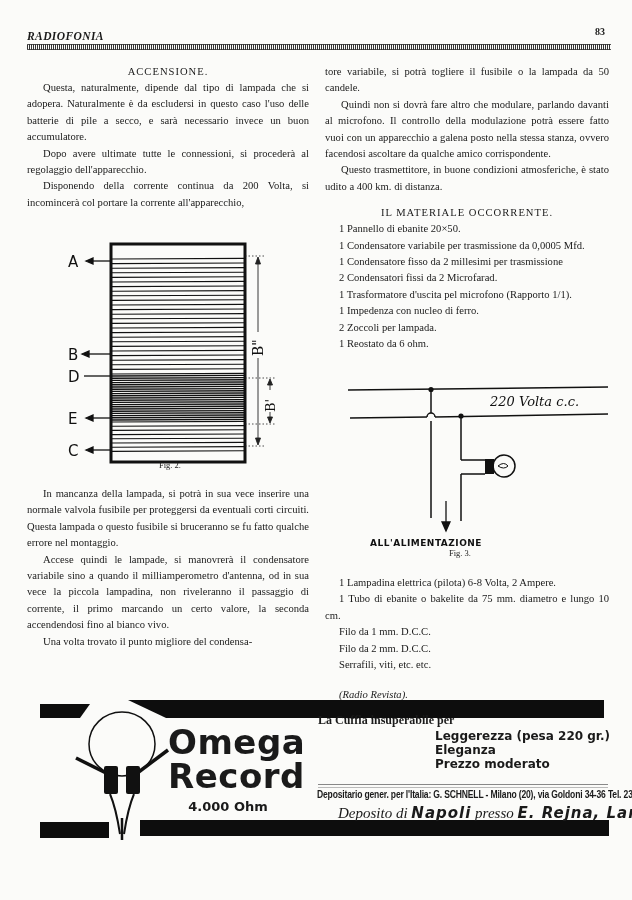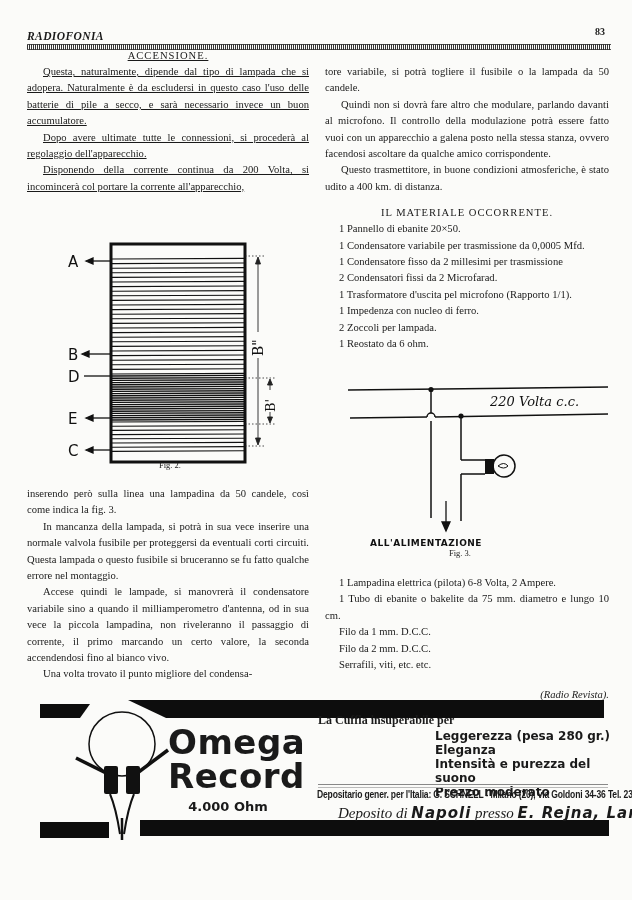--- a/index.html
+++ b/index.html
@@ -23,21 +23,21 @@
   .col p { margin: 0; text-indent: 16px; }
   .col p.noind { text-indent: 0; }
   .col h3 {
     margin: 0; font-size: 10.6px; font-weight: normal; text-align: center;
     letter-spacing: 1px; line-height: 16px;
   }
   .left-col { left: 27px; width: 282px; }
   .right-col { left: 325px; width: 284px; }
   .fig-caption { font-size: 8.5px; text-align: center; }
   .mat-list p { text-indent: 14px; }
-  .source { text-align: right; font-style: italic; margin-top: 14px !important; }
+  .source { font-style: italic; margin-top: 14px !important; }
 
   
   .ad-bar { background: #0d0d0d; height: 18px; }
   .ad-brand {
     font-family: "DejaVu Sans", sans-serif; font-weight: bold; font-size: 34px; line-height: 38px;
     letter-spacing: 0.5px; text-align: center;
   }
   .ad-ohm { font-family: "DejaVu Sans", sans-serif; font-weight: bold; font-size: 13px; text-align: center; }
   .ad-tag { font-family: "Liberation Serif", serif; font-weight: bold; font-size: 12px; }
   .ad-feat {
@@ -51,21 +51,21 @@
   .ad-napoli b { font-family: "DejaVu Sans", sans-serif; letter-spacing: 1px; }
   .ad-rule { height: 2px; border-top: 1px solid #888; border-bottom: 1px solid #bbb; }
 </style>
 </head>
 <body>
 
 <div class="abs running-head">RADIOFONIA</div>
 <div class="abs page-num">83</div>
 <div class="abs head-rule"></div>
 
-<div class="abs col left-col" style="top:48px;text-decoration:underline;">
+<div class="abs col left-col" style="top:64px;">
   <h3>ACCENSIONE.</h3>
   <p>Questa, naturalmente, dipende dal tipo di lampada che si adopera. Naturalmente è da escludersi in questo caso l'uso delle batterie di pile a secco, e sarà necessario invece un buon accumulatore.</p>
   <p>Dopo avere ultimate tutte le connessioni, si procederà al regolaggio dell'apparecchio.</p>
   <p>Disponendo della corrente continua da 200 Volta, si incomincerà col portare la corrente all'apparecchio,</p>
 </div>
 
 <div class="abs" style="left:60px; top:232px; width:250px; height:250px;">
   <svg id="fig2" width="250" height="235" viewBox="0 0 250 235">
     <g id="coil-lines">
         <line x1="52" x2="184" y1="27" y2="26.4" stroke="#111" stroke-width="1.1"></line>
@@ -161,21 +161,20 @@
     </g>
     <rect x="192" y="100" width="12" height="26" fill="#fbfbf9"></rect>
     <rect x="204" y="158" width="12" height="22" fill="#fbfbf9"></rect>
     <text transform="translate(203,124) rotate(-90)" font-family="DejaVu Serif, serif" font-size="14" fill="#111">B"</text>
     <text transform="translate(215,180) rotate(-90)" font-family="DejaVu Serif, serif" font-size="13" fill="#111">B'</text>
   </svg>
   <div class="fig-caption" style="position:absolute; left:85px; top:228px; width:50px;">Fig. 2.</div>
 </div>
 
 <div class="abs col left-col" id="left-cont" style="top:486px;">
-  <p class="noind">inserendo però sulla linea una lampadina da 50 candele, così come indica la fig. 3.</p>
   <p>In mancanza della lampada, si potrà in sua vece inserire una normale valvola fusibile per proteggersi da eventuali corti circuiti. Questa lampada o questo fusibile si bruceranno se fu fatto qualche errore nel montaggio.</p>
   <p>Accese quindi le lampade, si manovrerà il condensatore variabile sino a quando il milliamperometro d'antenna, od in sua vece la piccola lampadina, non riveleranno il passaggio di corrente, il primo marcando un certo valore, la seconda accendendosi fino al bianco vivo.</p>
   <p>Una volta trovato il punto migliore del condensa-</p>
 </div>
 
 <div class="abs col right-col" style="top:64px;">
   <p class="noind">tore variabile, si potrà togliere il fusibile o la lampada da 50 candele.</p>
   <p>Quindi non si dovrà fare altro che modulare, parlando davanti al microfono. Il controllo della modulazione potrà essere fatto vuoi con un apparecchio a galena posto nella stessa stanza, ovvero facendosi ascoltare da qualche amico corrispondente.</p>
   <p>Questo trasmettitore, in buone condizioni atmosferiche, è stato udito a 400 km. di distanza.</p>
   <h3 style="margin-top:10px;">IL MATERIALE OCCORRENTE.</h3>
@@ -246,23 +245,22 @@
     <path d="M38,86 Q44,100 48,126 M62,86 Q56,100 52,126" stroke="#111" stroke-width="2" fill="none"></path>
     <line x1="50" y1="110" x2="50" y2="132" stroke="#111" stroke-width="2.5"></line>
   </svg>
 
   <div class="abs ad-brand" style="left:168px; top:723px; width:120px;">Omega</div>
   <div class="abs ad-brand" style="left:168px; top:757px; width:120px;">Record</div>
   <div class="abs ad-ohm" style="left:168px; top:799px; width:120px;">4.000 Ohm</div>
 
   <div class="abs ad-tag" style="left:318px; top:713px;">La Cuffia insuperabile per</div>
   <div class="abs" style="left:435px; top:729px;">
-    <div class="ad-feat">Leggerezza (pesa 280 gr.)</div>
+    <div class="ad-feat">Leggerezza (pesa 220 gr.)</div>
     <div class="ad-feat">Eleganza</div>
-    <div class="ad-feat">Intensità e purezza del suono</div>
     <div class="ad-feat">Prezzo moderato</div>
   </div>
   <div class="abs ad-rule" style="left:318px; top:784px; width:290px;"></div>
   <div class="abs ad-dist" style="left:317px; top:789px;">Depositario gener. per l'Italia: G. SCHNELL - Milano (20), via Goldoni 34-36 Tel. 23-760</div>
   <div class="abs ad-napoli" style="left:338px; top:804px;">
     <span>Deposito di</span>
     <b>Napoli</b>
     <span>presso</span>
     <b>E. Rejna, Largo Carità 6</b>
   </div>

